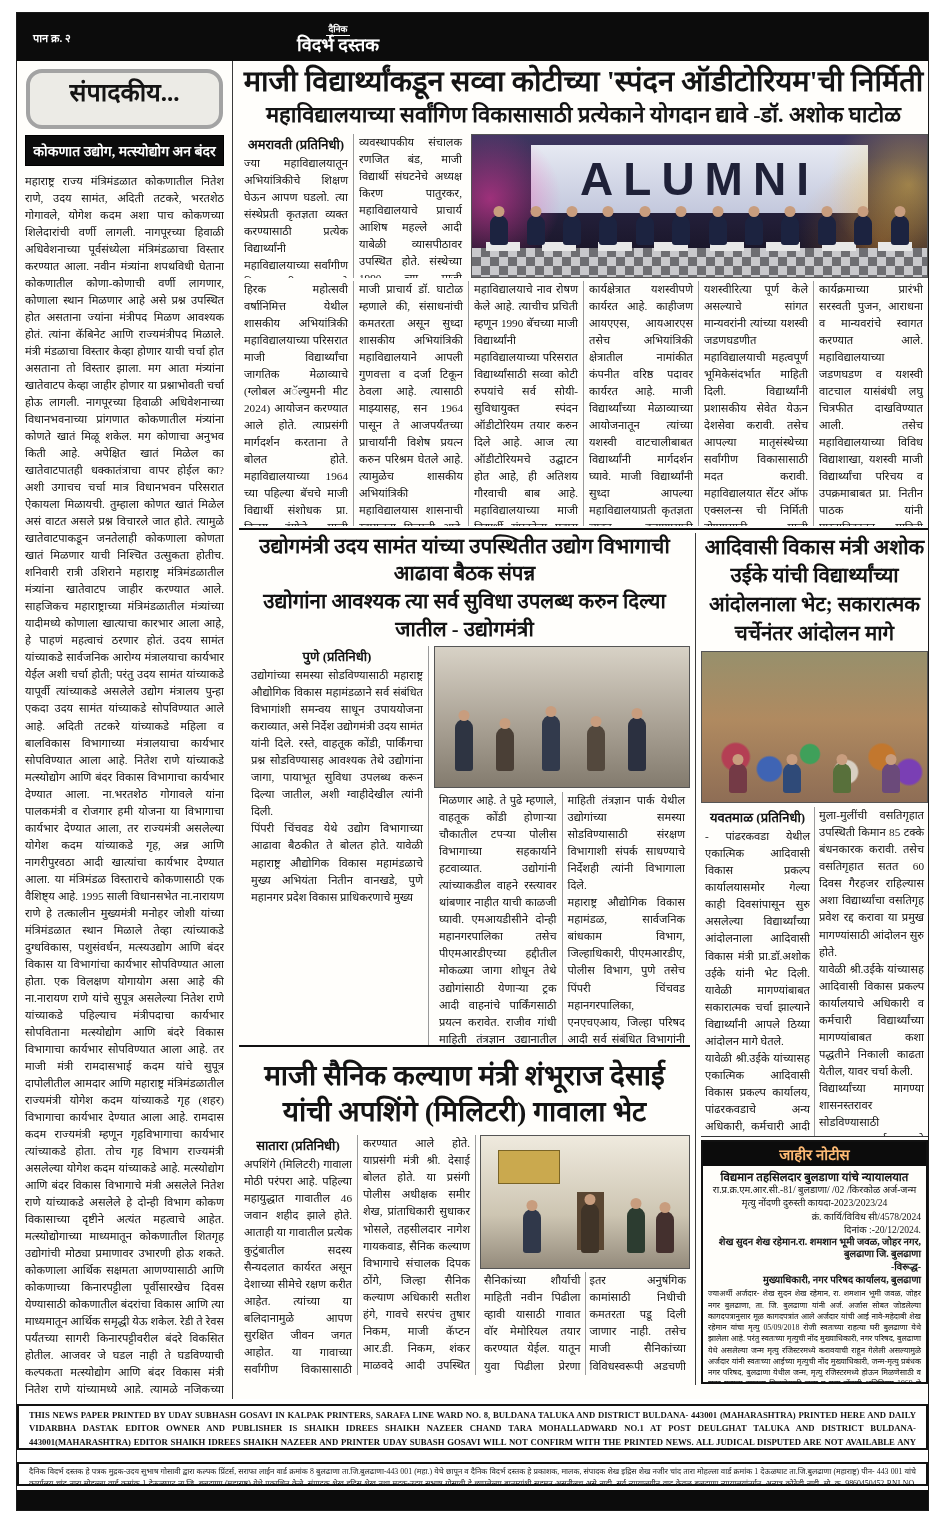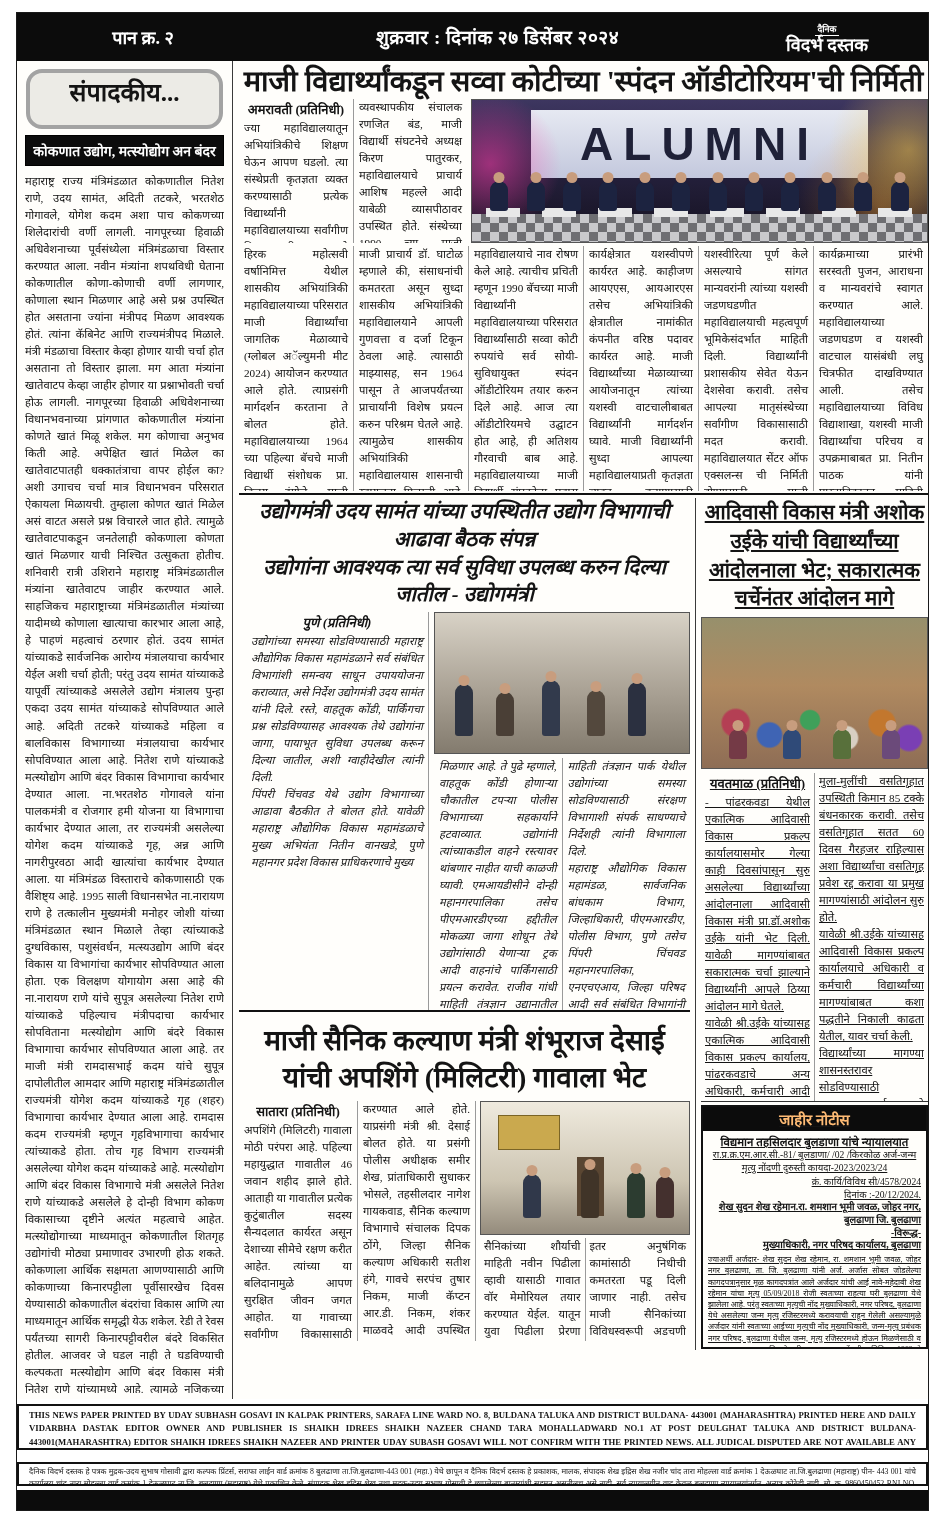--- a/index.html
+++ b/index.html
@@ -3,21 +3,21 @@
 <meta charset="utf-8">
 <style>
   * { margin:0; padding:0; box-sizing:border-box; }
   html,body { width:945px; background:#ffffff; }
   body { font-family:"Liberation Serif","DejaVu Serif",serif; color:#141414; }
   .page { width:945px; height:1534px; padding:12px 16px 6px; background:#fff; }
   .frame { border:1px solid #1a1a1a; }
 
   
   .topbar { height:48px; background:#0c0c0c; color:#fff; display:flex; align-items:center; padding:0 16px; }
-  .tb-left { width:220px; font-size:18px; font-weight:700;text-align:center; }
+  .tb-left { width:220px; font-size:11px; font-weight:700; }
   .tb-center { flex:1; text-align:center; font-size:19px; font-weight:700; letter-spacing:.5px; }
   .tb-right { width:170px; text-align:center; line-height:1.05; }
   .m-top { font-size:9px; font-weight:700; border-bottom:1px solid #fff; display:inline-block; padding:0 2px 1px; }
   .m-big { font-size:18px; font-weight:700; }
 
   
   .content { display:flex; height:1338px; overflow:hidden; background:#fffefb; }
   .editorial { width:216px; border-right:1px solid #3a3a3a; padding:6px 8px 0; overflow:hidden; }
   .ed-title-box { border:4px solid #a3a3a3; border-radius:16px; background:#ecebe6; text-align:center;
                   font-size:25px; font-weight:700; padding:1px 0 17px; margin:2px 1px 6px; }
@@ -37,23 +37,23 @@
   .a1-bottom { display:flex; height:252px; overflow:hidden; border-bottom:2px solid #111; padding:3px 0 2px; }
   .bcol { flex:1; padding:0 5px; overflow:hidden; }
   .bcol + .bcol { border-left:1px solid #9a9a9a; }
 
   .coltext { font-size:11.2px; line-height:1.52; text-align:justify; white-space:pre-line; }
   .dateline { font-weight:700; font-size:13px; text-align:center; margin:1px 0 2px; }
 
   
   .main-lower { display:flex; height:852px; overflow:hidden; margin-top:3px; }
   .lower-left { flex:1; border-right:1px solid #3a3a3a; padding-right:5px; overflow:hidden; }
-  .lower-right { width:232px; padding-left:5px; overflow:hidden;text-decoration:underline; }
-
-  .art2 { height:514px; overflow:hidden; border-bottom:2px solid #111;font-style:italic; }
+  .lower-right { width:232px; padding-left:5px; overflow:hidden; }
+
+  .art2 { height:514px; overflow:hidden; border-bottom:2px solid #111; }
   .a2-headline { font-size:20.5px; font-weight:700; text-align:center; line-height:1.35; }
   .a2-body { display:flex; height:428px; margin-top:3px;margin-left:12px; }
   .a2-left { width:178px; padding-right:5px; border-right:1px solid #9a9a9a; overflow:hidden; }
   .a2-right { flex:1; display:flex; flex-direction:column; padding-left:5px; overflow:hidden; }
   .a2-photo { height:142px; margin-bottom:4px; }
   .a2-cols { display:flex; flex:1; overflow:hidden; }
   .a2-cols .c { flex:1; padding:0 5px; overflow:hidden; }
   .a2-cols .c + .c { border-left:1px solid #9a9a9a; }
 
   .art4 { height:334px; overflow:hidden; padding-top:11px; }
@@ -140,39 +140,39 @@
   .photo4 .fig:nth-of-type(4){ left:84%; height:42px; background:#44302e; }
 </style>
 </head>
 <body>
 
 <div class="page">
   <div class="frame">
 
     <div class="topbar">
       <div class="tb-left">पान क्र. २</div>
-      <div class="tb-center">शुक्रवार : दिनांक २७ डिसेंबर २०२४</div>
       <div class="tb-right">
         <div><span class="m-top">दैनिक</span></div>
         <div class="m-big">विदर्भ दस्तक</div>
       </div>
     </div>
 
     <div class="content">
 
       <div class="editorial">
         <div class="ed-title-box">संपादकीय...</div>
         <div class="ed-subtitle">कोकणात उद्योग, मत्स्योद्योग अन बंदर</div>
         <div class="ed-body coltext">महाराष्ट्र राज्य मंत्रिमंडळात कोकणातील नितेश राणे, उदय सामंत, अदिती तटकरे, भरतशेठ गोगावले, योगेश कदम अशा पाच कोकणच्या शिलेदारांची वर्णी लागली. नागपूरच्या हिवाळी अधिवेशनाच्या पूर्वसंध्येला मंत्रिमंडळाचा विस्तार करण्यात आला. नवीन मंत्र्यांना शपथविधी घेताना कोकणातील कोणा-कोणाची वर्णी लागणार, कोणाला स्थान मिळणार आहे असे प्रश्न उपस्थित होत असताना ज्यांना मंत्रीपद मिळण आवश्यक होतं. त्यांना कॅबिनेट आणि राज्यमंत्रीपद मिळाले. मंत्री मंडळाचा विस्तार केव्हा होणार याची चर्चा होत असताना तो विस्तार झाला. मग आता मंत्र्यांना खातेवाटप केव्हा जाहीर होणार या प्रश्नाभोवती चर्चा होऊ लागली. नागपूरच्या हिवाळी अधिवेशनाच्या विधानभवनाच्या प्रांगणात कोकणातील मंत्र्यांना कोणते खातं मिळू शकेल. मग कोणाचा अनुभव किती आहे. अपेक्षित खातं मिळेल का खातेवाटपातही धक्कातंत्राचा वापर होईल का? अशी उगाचच चर्चा मात्र विधानभवन परिसरात ऐकायला मिळायची. तुम्हाला कोणत खातं मिळेल असं वाटत असले प्रश्न विचारले जात होते. त्यामुळे खातेवाटपाकडून जनतेलाही कोकणाला कोणता खातं मिळणार याची निश्चित उत्सुकता होतीच. शनिवारी रात्री उशिराने महाराष्ट्र मंत्रिमंडळातील मंत्र्यांना खातेवाटप जाहीर करण्यात आले. साहजिकच महाराष्ट्राच्या मंत्रिमंडळातील मंत्र्यांच्या यादीमध्ये कोणाला खात्याचा कारभार आला आहे, हे पाहणं महत्वाचं ठरणार होतं. उदय सामंत यांच्याकडे सार्वजनिक आरोग्य मंत्रालयाचा कार्यभार येईल अशी चर्चा होती; परंतु उदय सामंत यांच्याकडे यापूर्वी त्यांच्याकडे असलेले उद्योग मंत्रालय पुन्हा एकदा उदय सामंत यांच्याकडे सोपविण्यात आले आहे. अदिती तटकरे यांच्याकडे महिला व बालविकास विभागाच्या मंत्रालयाचा कार्यभार सोपविण्यात आला आहे. नितेश राणे यांच्याकडे मत्स्योद्योग आणि बंदर विकास विभागाचा कार्यभार देण्यात आला. ना.भरतशेठ गोगावले यांना पालकमंत्री व रोजगार हमी योजना या विभागाचा कार्यभार देण्यात आला, तर राज्यमंत्री असलेल्या योगेश कदम यांच्याकडे गृह, अन्न आणि नागरीपुरवठा आदी खात्यांचा कार्यभार देण्यात आला. या मंत्रिमंडळ विस्ताराचे कोकणासाठी एक वैशिष्ट्य आहे. 1995 साली विधानसभेत ना.नारायण राणे हे तत्कालीन मुख्यमंत्री मनोहर जोशी यांच्या मंत्रिमंडळात स्थान मिळाले तेव्हा त्यांच्याकडे दुग्धविकास, पशुसंवर्धन, मत्स्यउद्योग आणि बंदर विकास या विभागांचा कार्यभार सोपविण्यात आला होता. एक विलक्षण योगायोग असा आहे की ना.नारायण राणे यांचे सुपूत्र असलेल्या नितेश राणे यांच्याकडे पहिल्याच मंत्रीपदाचा कार्यभार सोपविताना मत्स्योद्योग आणि बंदरे विकास विभागाचा कार्यभार सोपविण्यात आला आहे. तर माजी मंत्री रामदासभाई कदम यांचे सुपूत्र दापोलीतील आमदार आणि महाराष्ट्र मंत्रिमंडळातील राज्यमंत्री योगेश कदम यांच्याकडे गृह (शहर) विभागाचा कार्यभार देण्यात आला आहे. रामदास कदम राज्यमंत्री म्हणून गृहविभागाचा कार्यभार त्यांच्याकडे होता. तोच गृह विभाग राज्यमंत्री असलेल्या योगेश कदम यांच्याकडे आहे. मत्स्योद्योग आणि बंदर विकास विभागाचे मंत्री असलेले नितेश राणे यांच्याकडे असलेले हे दोन्ही विभाग कोकण विकासाच्या दृष्टीने अत्यंत महत्वाचे आहेत. मत्स्योद्योगाच्या माध्यमातून कोकणातील शितगृह उद्योगांची मोठ्या प्रमाणावर उभारणी होऊ शकते. कोकणाला आर्थिक सक्षमता आणण्यासाठी आणि कोकणाच्या किनारपट्टीला पूर्वीसारखेच दिवस येण्यासाठी कोकणातील बंदरांचा विकास आणि त्या माध्यमातून आर्थिक समृद्धी येऊ शकेल. रेडी ते रेवस पर्यंतच्या सागरी किनारपट्टीवरील बंदरे विकसित होतील. आजवर जे घडल नाही ते घडविण्याची कल्पकता मत्स्योद्योग आणि बंदर विकास मंत्री नितेश राणे यांच्यामध्ये आहे. त्यामुळे नजिकच्या काळात कोकणविकासाचे एक वेगळे सकारात्मक चित्र पाहावयास मिळेल. महाराष्ट्राचे उद्योगमंत्री उदय सामंत यांच्याकडून कोकणात उद्योग विस्ताराचा फायदा कोकणाला होईल अशी अपेक्षा करावयास काहीच हरकत नसावी. मागील मंत्रीपदाचा त्यांना असलेला अनुभव कोकणातील उद्योगांची उभारणी आणि भकास वाटणाऱ्या कोकणच्या एमआयडीसीमध्ये पुन्हा एकदा उद्योगाच्या गतीमानतेने फारमोठे बदल घडून येतील असे वाटते. कोकणच्या विकासातील मागासलेपणा आता दूर व्हायलाच पाहिजे. पाच-पाच मंत्री कोकणातील असल्याने...</div>
       </div>
 
       <div class="main">
 
         <div class="art1">
           <div class="a1-headline">माजी विद्यार्थ्यांकडून सव्वा कोटीच्या 'स्पंदन ऑडीटोरियम'ची निर्मिती</div>
+          <div class="a1-sub">महाविद्यालयाच्या सर्वांगिण विकासासाठी प्रत्येकाने योगदान द्यावे -डॉ. अशोक घाटोळ</div>
           <div class="a1-top">
             <div class="tcol">
               <div class="dateline">अमरावती (प्रतिनिधी)</div>
               <div class="coltext">ज्या महाविद्यालयातून अभियांत्रिकीचे शिक्षण घेऊन आपण घडलो. त्या संस्थेप्रती कृतज्ञता व्यक्त करण्यासाठी प्रत्येक विद्यार्थ्यांनी महाविद्यालयाच्या सर्वांगीण विकासासाठी आपले योगदान द्यावे, असे आवाहन डॉ. बाबासाहेब आंबेडकर तंत्रशास्त्र विद्यापीठ, लोणेरेचे माजी कुलगुरू डॉ. अशोक घाटोळ यांनी आज येथे केले.</div>
             </div>
             <div class="tcol">
               <div class="coltext">व्यवस्थापकीय संचालक रणजित बंड, माजी विद्यार्थी संघटनेचे अध्यक्ष किरण पातुरकर, महाविद्यालयाचे प्राचार्य आशिष महल्ले आदी याबेळी व्यासपीठावर उपस्थित होते. संस्थेच्या 1990 च्या माजी विद्यार्थ्यांनी सव्वा कोटी रुपयांचे स्पंदन ऑडीटोरियम बांधून संस्थेच्या इन्फ्रास्ट्रक्चरल सुविधेत भर टाकून एक आदर्श स्थापित केला, याबद्दल उपस्थित सर्वांनी त्यांचे कौतूक केले. महाविद्यालयाचे</div>
             </div>
             <div class="a1-photo photo photo1">
               <div class="p1-screen">ALUMNI</div>

